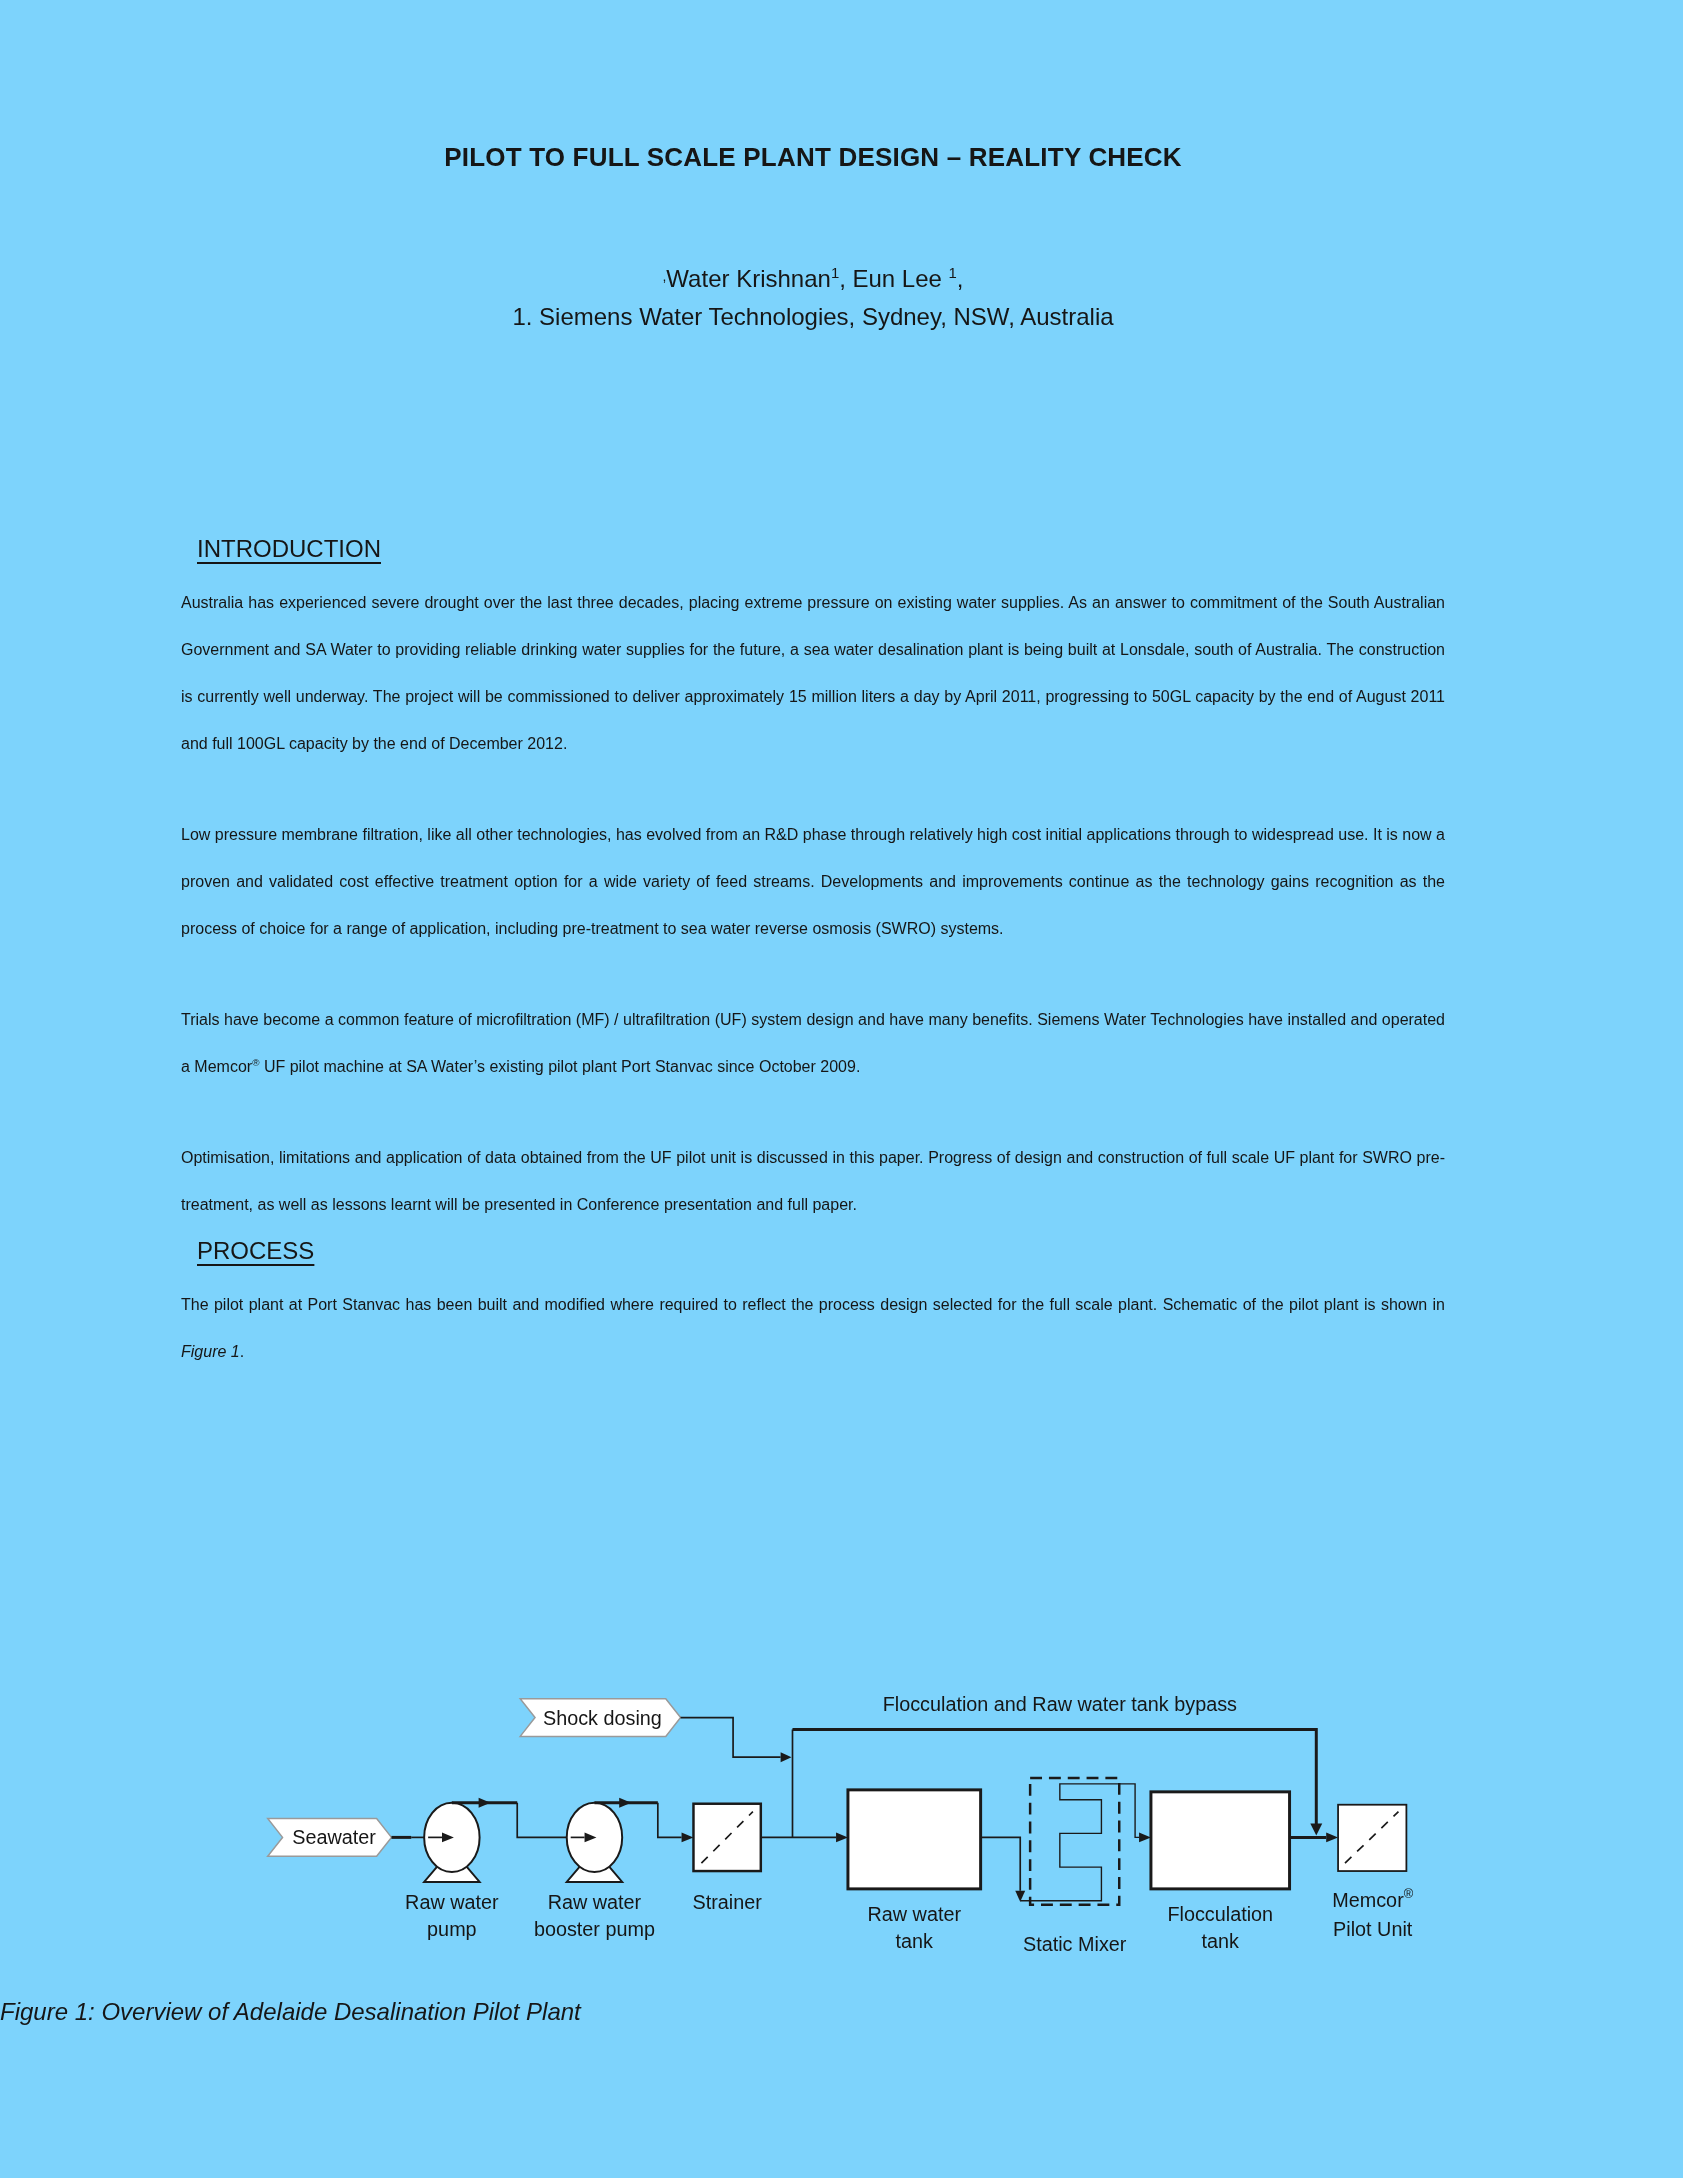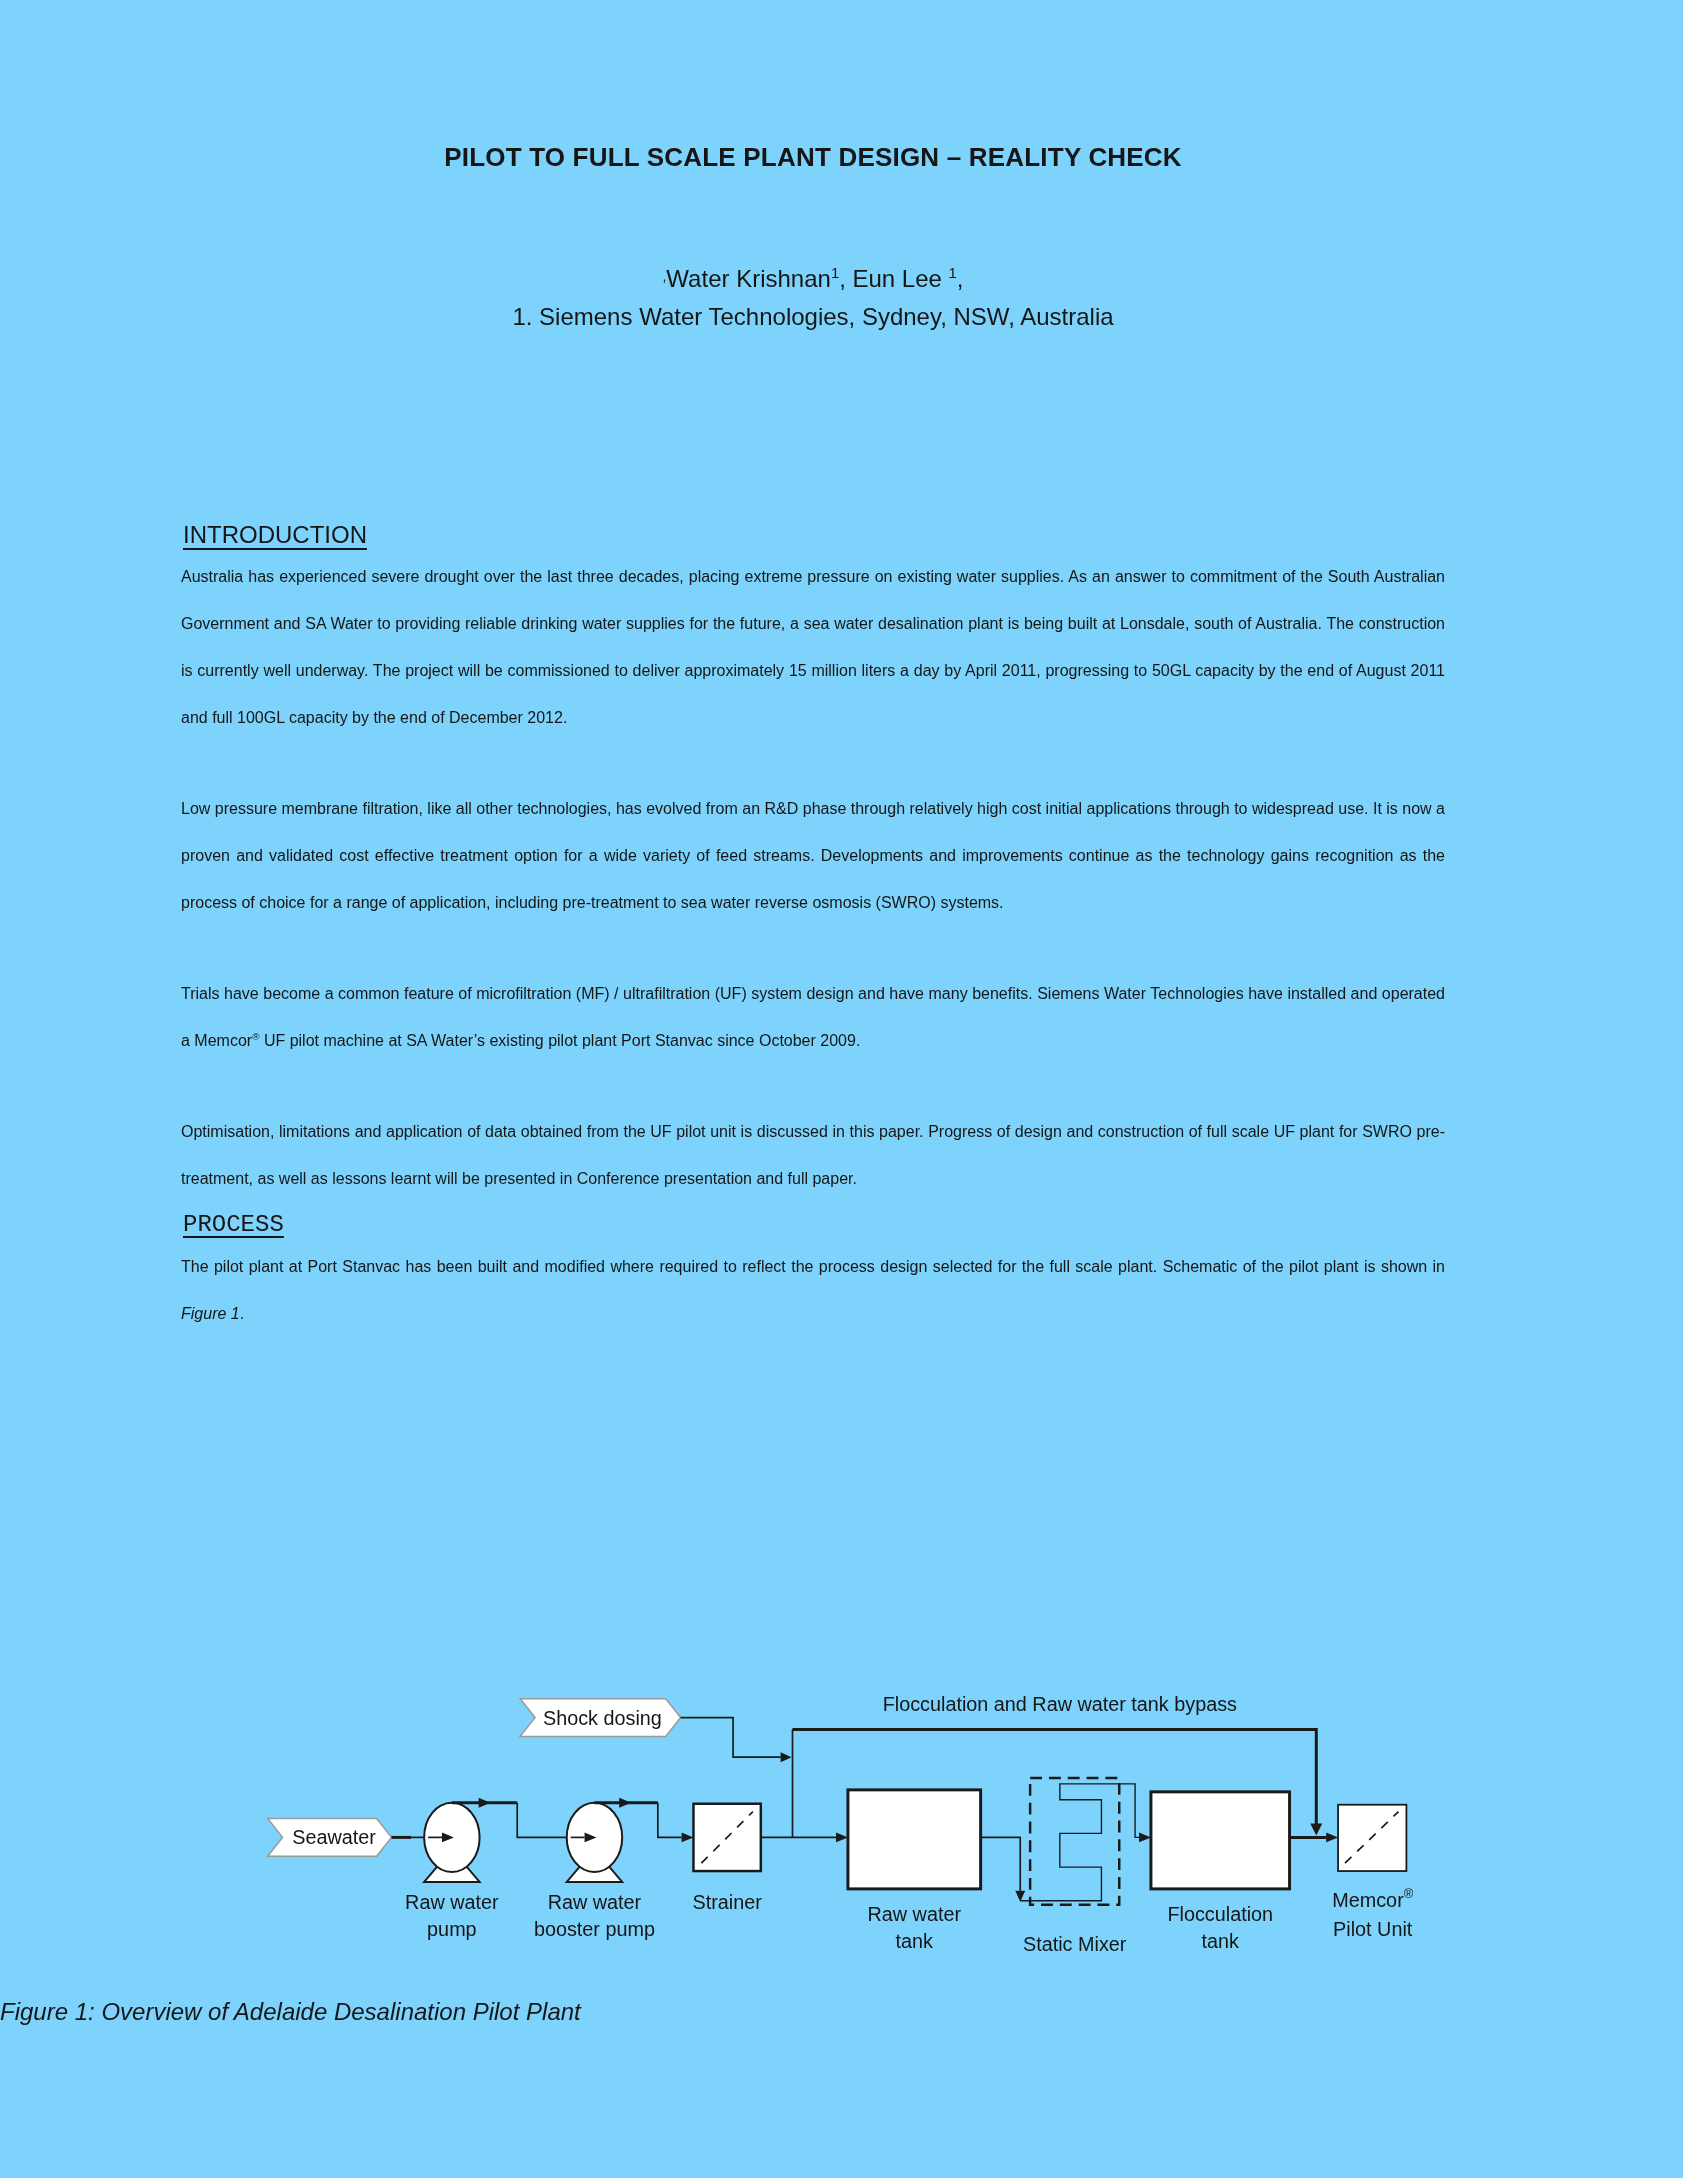--- a/index.html
+++ b/index.html
@@ -20,29 +20,29 @@
   .byline-block{
     position:absolute;left:181px;top:257px;width:1264px;
     text-align:center;font-size:24px;line-height:38px;
   }
   sup{font-size:62%;vertical-align:super;line-height:0;}
   .lead-mark{font-size:14px;vertical-align:6px;}
   .col{
     position:absolute;left:181px;top:519px;width:1264px;
   }
   .col h2{
-    font-size:24px;line-height:28px;margin:2px;font-weight:400;
+    font-size:24px;line-height:28px;margin:16px;font-weight:400;
     text-decoration:underline;text-underline-offset:5px;
   }
   .col p{
     font-size:16px;line-height:47px;margin:4px 0 0 0;
     text-align:justify;
   }
   .col p.gap{margin-top:44px;}
-  .col h2.second{margin-top:9px;font-family:Liberation Mono, monospace;}
+  .col h2.second{margin-top:9px;}
   .fig{
     position:absolute;left:238px;top:1673px;width:1208px;height:307px;
   }
   .fig svg{display:block;width:1208px;height:307px;}
   .fig text{
     font-family:"Liberation Sans", sans-serif;
     font-size:20px;fill:#161616;
   }
   .caption{
     position:absolute;left:0;top:1998px;width:1683px;

